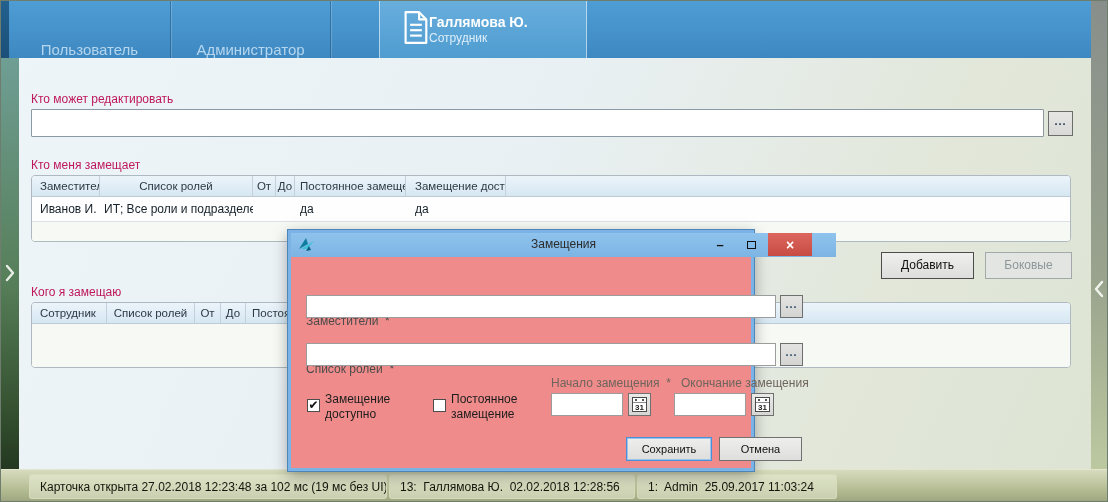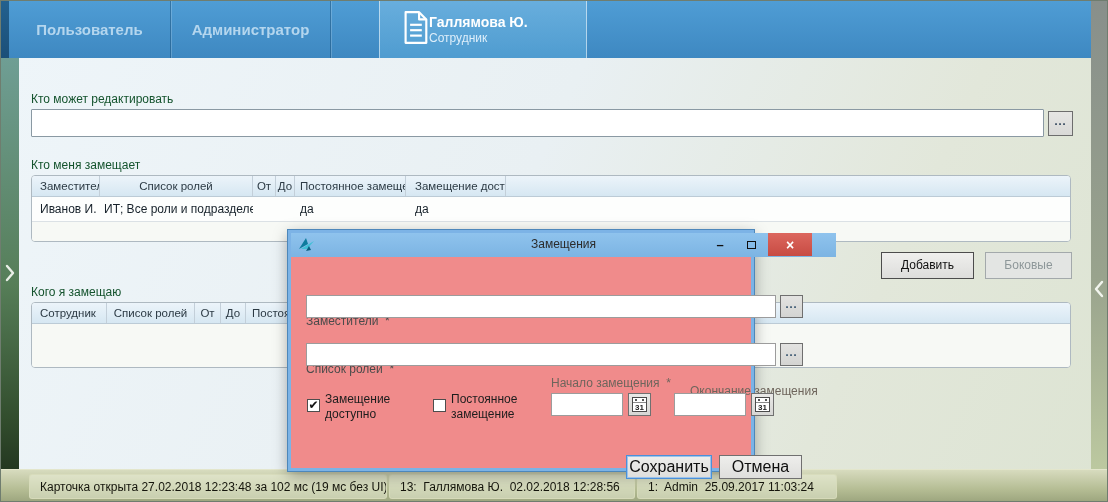--- a/index.html
+++ b/index.html
@@ -4,23 +4,23 @@
 <style>
   * { margin:0; padding:0; box-sizing:border-box; font-family:"Liberation Sans", sans-serif; }
   html,body { background:#c9d2c5; }
   .window { position:relative; width:1108px; height:502px; overflow:hidden; background:#e7ece2; border:1px solid #6f7d6f; }
 
   
   .topbar { position:absolute; left:0; top:0; width:1108px; height:57px;
             background:linear-gradient(#4f9dd5, #3e88c1); }
   .topbar-edge { position:absolute; left:0; top:0; width:8px; height:57px;
                  background:linear-gradient(#23618f,#1b4f78); }
-  .top-tab { position:absolute; top:0; height:57px; display:flex; align-items:center; justify-content:center;
+  .top-tab { position:absolute; top:0; height:57px; display:flex; align-items:flex-end; justify-content:center;
              color:#b4d6ee; font-size:15px; cursor:default;
-             border-right:1px solid rgba(20,70,110,0.45); box-shadow:1px 0 0 rgba(255,255,255,0.18);font-weight:bold; }
+             border-right:1px solid rgba(20,70,110,0.45); box-shadow:1px 0 0 rgba(255,255,255,0.18); }
   .top-tab.t1 { left:8px; width:162px; }
   .top-tab.t2 { left:170px; width:160px; }
   .top-tab-active { position:absolute; left:378px; top:0; width:208px; height:57px;
                     background:linear-gradient(#68aedd,#4f9cd0);
                     border-left:1px solid rgba(255,255,255,0.55); border-right:1px solid rgba(255,255,255,0.55);
                     display:flex; align-items:center; padding-left:22px; }
   .user-name { color:#ffffff; font-weight:bold; font-size:14px; line-height:17px; }
   .user-role { color:#ddeefa; font-size:12px; line-height:15px; }
 
   
@@ -36,21 +36,21 @@
   .strip-right svg { margin-top:278px; }
 
   
   .subtabs { position:absolute; left:36px; top:60px; height:28px; display:flex; align-items:flex-end; z-index:2; }
   .subtab { height:26px; line-height:25px; padding:0 13px; margin-right:2px; font-size:12px; color:#22313b;
             background:linear-gradient(#f6fafc,#dcebf4); border:1px solid #90aabc;
             border-radius:3px 3px 0 0; cursor:pointer; }
   .subtab.active { height:28px; line-height:27px; background:#fcfdfe; border-color:#89959d; position:relative; z-index:3; }
 
   .abs { position:absolute; }
-  .field-label { font-size:12px; color:#14532d; }
+  .field-label { font-size:12px; color:#be185d; }
 
   
   .txt { background:#fff; border:1px solid #8a99a3; border-radius:1px; font-size:12px; padding:0 5px; color:#111; outline:none; }
   .browse-btn { background:linear-gradient(#e6e6e4,#d9d9d7); border:1px solid #6d6d6d; color:#243a52;
                 font-size:11px; font-weight:bold; text-align:center; line-height:14px; cursor:pointer; letter-spacing:1px; }
   .push-btn { font-size:12px; color:#101010; background:linear-gradient(#efefed,#dddddb);
               border:1px solid #4c4c4c; text-align:center; cursor:pointer; }
   .push-btn.disabled { color:#8d9799; border-color:#a3a9ab; background:#e3e5e3; cursor:default; }
 
   
@@ -103,21 +103,21 @@
          font-size:12px; line-height:11px; text-align:center; color:#111; }
   .chk-label { position:absolute; font-size:12px; color:#1d1d1d; line-height:15px; }
   .date-label { position:absolute; font-size:12px; color:#6e655c; white-space:nowrap; }
   .cal-btn { position:absolute; width:23px; height:23px; background:linear-gradient(#e9e9e7,#d6d6d4);
              border:1px solid #707070; cursor:pointer; display:flex; align-items:center; justify-content:center; }
   .cal { position:relative; width:15px; height:15px; background:#fff; border:1px solid #4a4a4a; display:block; }
   .cal::before { content:""; position:absolute; left:2px; top:1px; width:2px; height:2px; background:#555;
                  box-shadow:7px 0 0 #555; }
   .cal::after { content:""; position:absolute; left:0; right:0; top:4px; border-top:1px solid #8a8a8a; }
   .cal-num { position:absolute; left:0; right:0; top:5px; font-size:8px; font-weight:bold; color:#222; text-align:center; line-height:9px; }
-  .dlg-btn { position:absolute; top:222px; height:24px; font-size:16px; color:#0f0f0f;
+  .dlg-btn { position:absolute; top:204px; height:24px; font-size:11px; color:#0f0f0f;
              background:linear-gradient(#eeeeec,#dededc); border:1px solid #707070; text-align:center;
              line-height:22px; cursor:pointer; }
   .dlg-btn.default { border:1px solid #4a90d9; box-shadow:0 0 0 1px #9cc3ea inset; }
 </style>
 </head>
 <body>
 
 <div class="window">
 
   <div class="topbar">
@@ -254,21 +254,21 @@
       <span>Начало замещения</span>&nbsp;
       <span>*</span>
     </div>
     <input class="dlg-txt" style="left: 260px; top: 160px; width: 72px;">
     <div class="cal-btn" style="left:337px; top:160px;">
       <span class="cal">
           <span class="cal-num">31</span>
         </span>
     </div>
 
-    <div class="date-label" style="left:399px; top:143px;margin-top:8px;">Окончание замещения</div>
+    <div class="date-label" style="left:390px; top:143px;">Окончание замещения</div>
     <input class="dlg-txt" style="left: 383px; top: 160px; width: 72px;">
     <div class="cal-btn" style="left:460px; top:160px;">
       <span class="cal">
           <span class="cal-num">31</span>
         </span>
     </div>
 
     <div class="dlg-btn default" style="left:335px; width:86px;">Сохранить</div>
     <div class="dlg-btn" style="left:428px; width:83px;">Отмена</div>
   </div>

